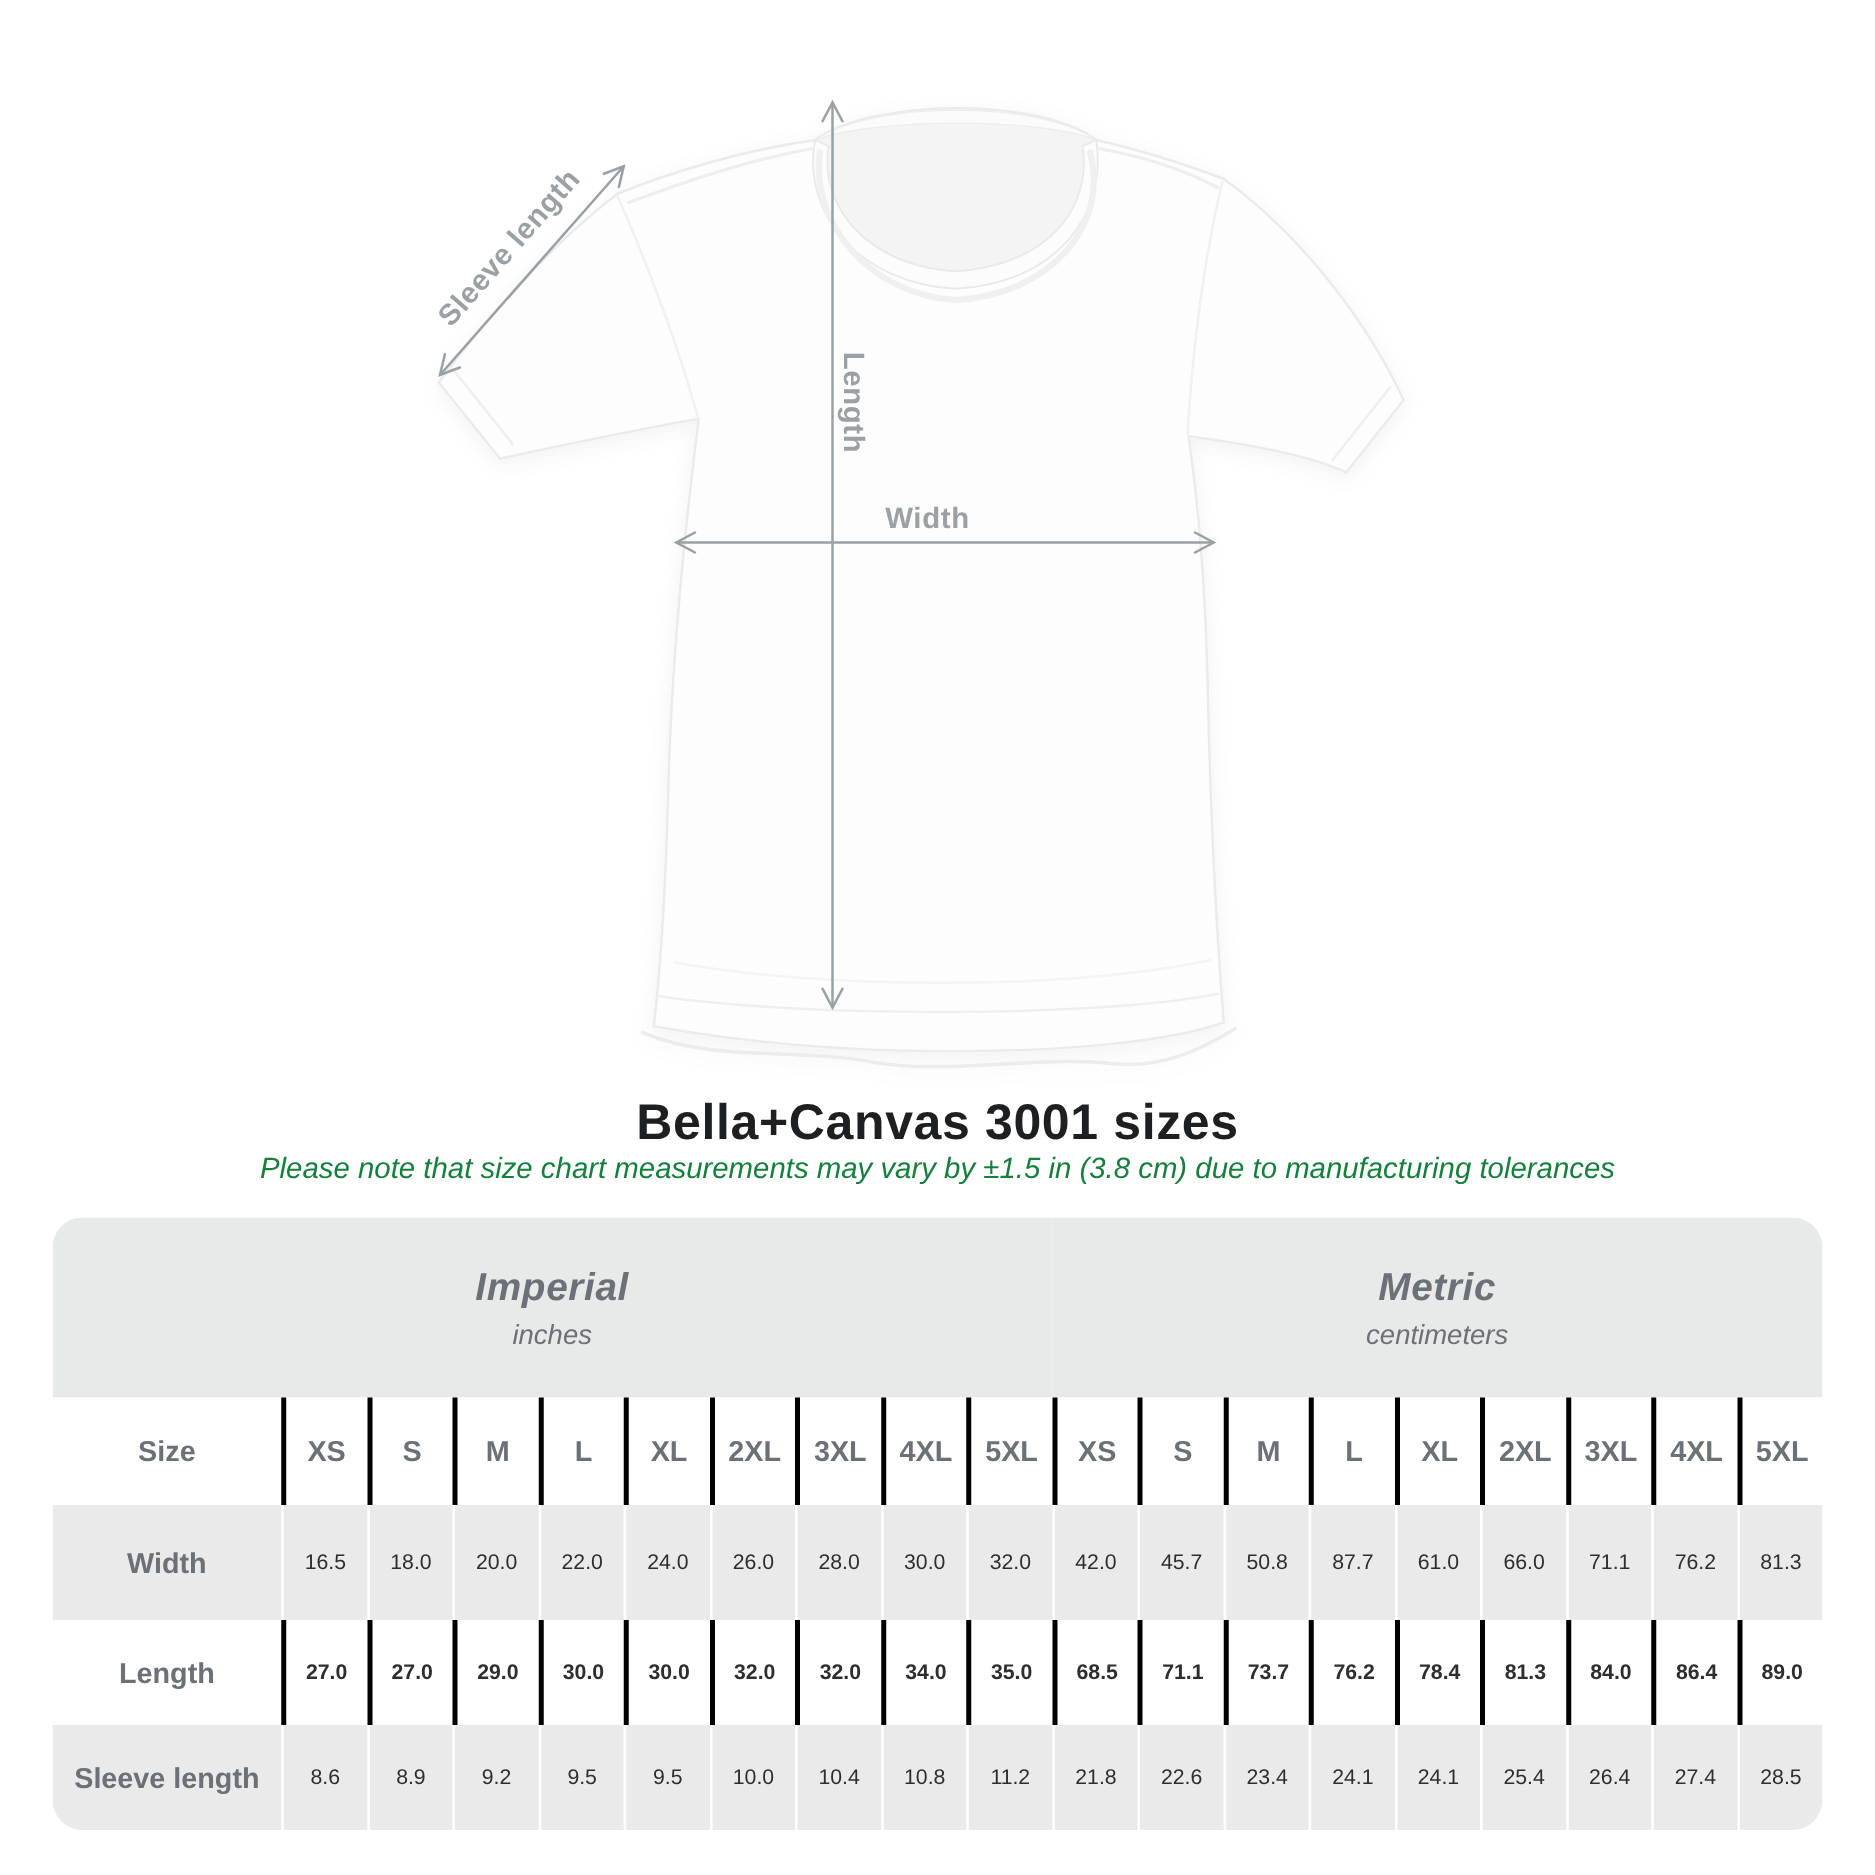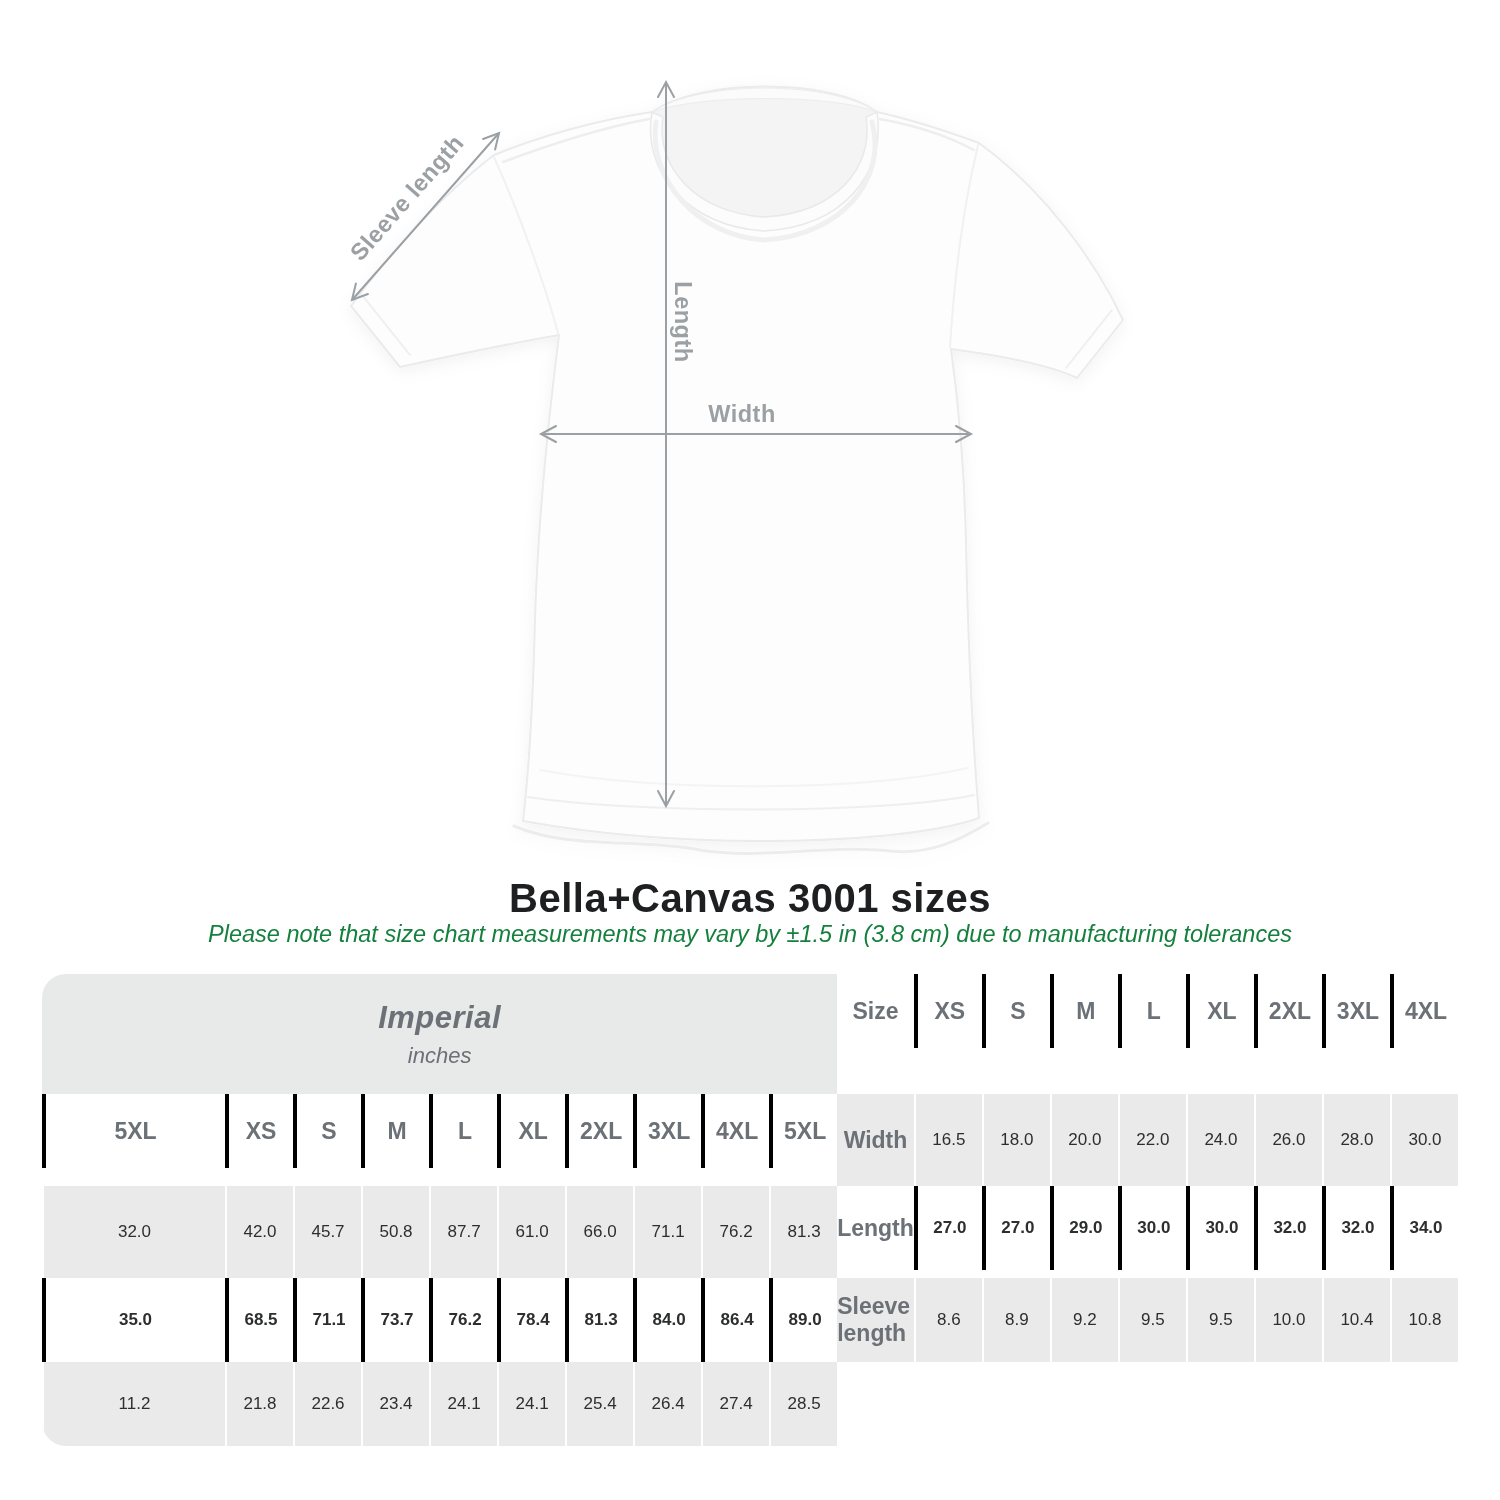--- a/index.html
+++ b/index.html
@@ -34,22 +34,22 @@
     border-radius:24px;
     overflow:hidden;
   }
   .cell{
     display:flex;
     flex-direction:column;
     align-items:center;
     justify-content:center;
     box-sizing:border-box;
   }
-  .band{height:120px;background:var(--band,#e8e9e9);gap:7px;}
-  .h-head{height:74px;}
+  .band{height:144px;background:var(--band,#e8e9e9);gap:7px;}
+  .h-head{height:86px;}
   .h-r0{height:92px;}
   .h-r1{height:84px;font-weight:bold;}
   .h-r2{height:84px;}
   .row-white{background:#ffffff;}
   .row-gray{background:var(--rowgray,#eaeaea);}
   .sep-gray{border-left:4px solid #000000;}
   .sep-white{border-left:2.5px solid #ffffff;}
   .unit-label{
     font-size:31px;font-weight:bold;font-style:italic;
     color:var(--hdrtext,#6b7176);letter-spacing:.5px;
@@ -131,20 +131,24 @@
     </svg>
   </div>
 
   <div class="page-title">Bella+Canvas 3001 sizes</div>
   <div class="page-note">Please note that size chart measurements may vary by ±1.5 in (3.8 cm) due to manufacturing tolerances</div>
 
   <div class="size-table" id="size-table" style="--band: #e8e9e9; --rowgray: #eaeaea; --hdrtext: #6b7176; --valtext: #2d2e2f;">
       <div class="cell band" style="grid-column: span 10;">
         <div class="unit-label">Imperial</div>
         <div class="unit-sub">inches</div>
+      </div>
+      <div class="cell band" style="grid-column: span 9;">
+        <div class="unit-label">Metric</div>
+        <div class="unit-sub">centimeters</div>
       </div>
       <div class="cell h-head row-white rowlabel">Size</div>
       <div class="cell h-head row-white hdr sep-gray">XS</div>
       <div class="cell h-head row-white hdr sep-gray">S</div>
       <div class="cell h-head row-white hdr sep-gray">M</div>
       <div class="cell h-head row-white hdr sep-gray">L</div>
       <div class="cell h-head row-white hdr sep-gray">XL</div>
       <div class="cell h-head row-white hdr sep-gray">2XL</div>
       <div class="cell h-head row-white hdr sep-gray">3XL</div>
       <div class="cell h-head row-white hdr sep-gray">4XL</div>

